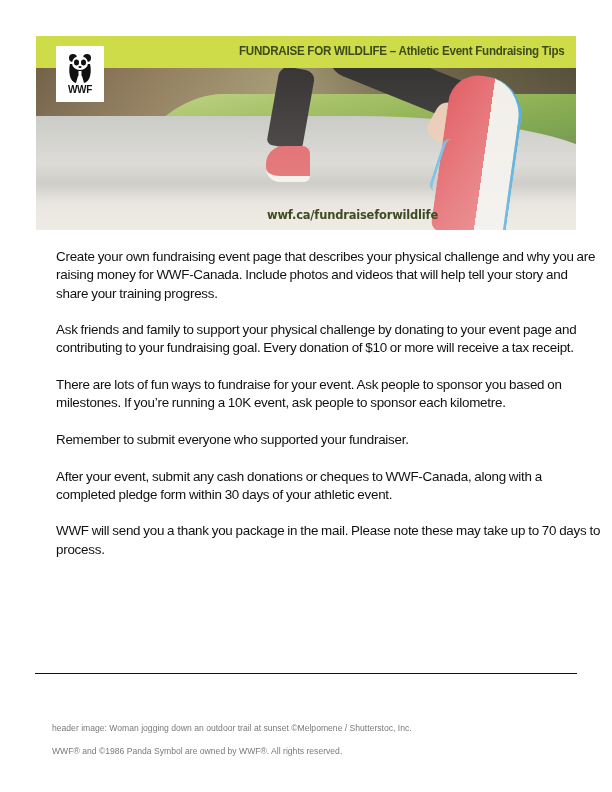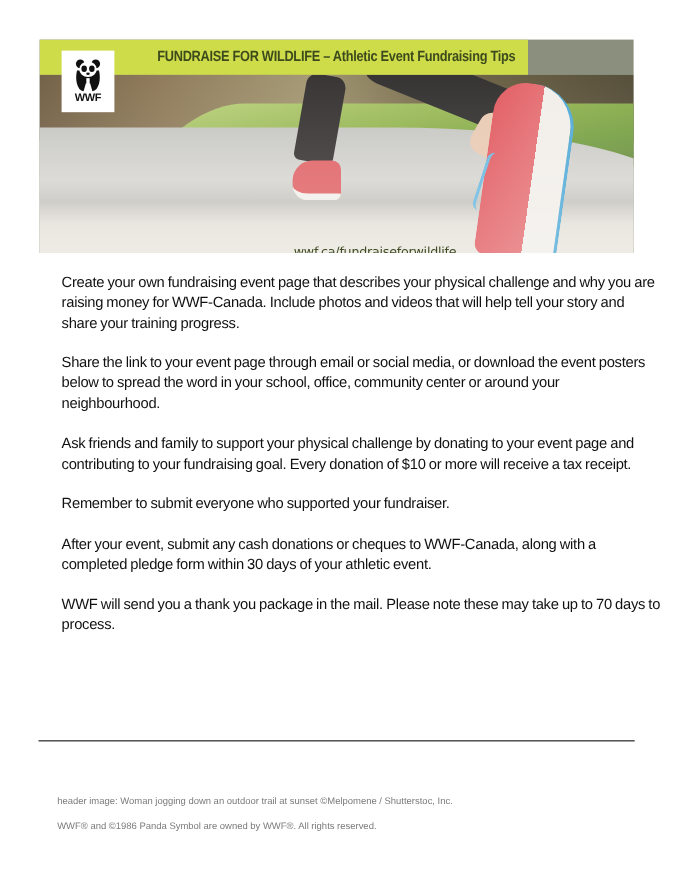--- a/index.html
+++ b/index.html
@@ -1,39 +1,39 @@
 <!DOCTYPE html>
 <html><head>
 <meta charset="utf-8">
 <style>
   html, body { margin: 0; padding: 0; background: #ffffff; }
   body { width: 612px; height: 792px; position: relative; overflow: hidden; font-family: "Liberation Sans", sans-serif; }
 
   .banner { position: absolute; left: 36px; top: 36px; width: 540px; height: 194px; overflow: hidden; background: #8a8f7e; }
-  .banner-bar { position: absolute; left: 0; top: 0; width: 444px; height: 32px; background: #cfdc4a; z-index: 3; }
+  .banner-bar { position: absolute; left: 0; top: 0; width: 540px; height: 32px; background: #cfdc4a; z-index: 3; }
   .banner-title { position: absolute; right: 12px; top: 7px; font-family: "Liberation Sans", sans-serif; font-weight: bold; font-size: 13.5px; color: #3c4a1c; letter-spacing: -0.3px; transform: scaleX(0.86); transform-origin: right center; white-space: nowrap; }
 
   .photo { position: absolute; left: 0; top: 32px; width: 540px; height: 162px; overflow: hidden; }
   .photo .trees { position: absolute; left: 0; top: 0; width: 540px; height: 60px; background: linear-gradient(90deg, #6d5a3e 0%, #8a7553 20%, #a0946d 45%, #6a5f40 70%, #4e4630 100%); }
   .photo .grass { position: absolute; left: 110px; top: 26px; width: 440px; height: 70px; background: linear-gradient(170deg, #b8cf76 0%, #8fb14a 40%, #6e9a3a 70%, #5b7a33 100%); transform: skewX(-25deg); border-top-left-radius: 60px; }
   .photo .road { position: absolute; left: -40px; top: 48px; width: 620px; height: 140px; background: linear-gradient(180deg, #c4c4c0 0%, #d6d5d0 35%, #e6e2da 70%, #efe9df 100%); border-top-right-radius: 260px 60px; }
   .photo .road-shade { position: absolute; left: 0; top: 95px; width: 540px; height: 40px; background: linear-gradient(180deg, rgba(150,150,145,0) 0%, rgba(150,150,145,0.35) 50%, rgba(150,150,145,0) 100%); }
   .photo .leg1 { position: absolute; left: 237px; top: 0; width: 36px; height: 80px; background: #2f2b2b; border-radius: 10px 10px 6px 6px; transform: rotate(10deg); }
   .photo .shoe1 { position: absolute; left: 230px; top: 78px; width: 44px; height: 30px; background: #df5d60; border-radius: 18px 8px 6px 14px; border-bottom: 6px solid #f2efea; }
   .photo .leg2 { position: absolute; left: 290px; top: -10px; width: 150px; height: 40px; background: #2c2929; border-radius: 20px; transform: rotate(22deg); }
   .photo .calf { position: absolute; left: 395px; top: 35px; width: 30px; height: 40px; background: #e8c8b0; border-radius: 12px; transform: rotate(30deg); }
   .photo .shoe2 { position: absolute; left: 405px; top: 8px; width: 72px; height: 160px; background: linear-gradient(90deg, #e0565c 0%, #e46a6e 60%, #f1eee9 60%, #f1eee9 100%); border-radius: 30px 40px 10px 10px; transform: rotate(8deg); border-right: 3px solid #4aa7d6; }
   .photo .lace { position: absolute; left: 400px; top: 70px; width: 12px; height: 55px; border-left: 3px solid #67b7e0; border-radius: 10px; transform: rotate(18deg); }
   .photo .haze { position: absolute; left: 0; top: 0; width: 540px; height: 162px; background: linear-gradient(180deg, rgba(255,255,255,0.05) 0%, rgba(255,255,255,0.25) 100%); }
 
   .logo { position: absolute; left: 20px; top: 10px; width: 48px; height: 56px; background: #ffffff; z-index: 4; }
   .logo svg { position: absolute; left: 8px; top: 6px; }
   .logo-text { position: absolute; left: 0; width: 48px; top: 38px; text-align: center; font-family: "Liberation Sans", sans-serif; font-weight: bold; font-size: 10px; color: #111; letter-spacing: -0.3px; }
 
-  .banner-url { position: absolute; left: 231px; top: 172px; font-family: "DejaVu Sans", sans-serif; font-weight: normal; font-size: 11.5px; color: #3d4a22; z-index: 4; letter-spacing: -0.2px; margin-top: 14px; }
+  .banner-url { position: absolute; left: 231px; top: 172px; font-family: "DejaVu Sans", sans-serif; font-weight: bold; font-size: 11.5px; color: #3d4a22; z-index: 4; letter-spacing: -0.2px; }
 
   .content { position: absolute; left: 36px; top: 248px; width: 545px; font-family: "Liberation Sans", sans-serif; font-size: 13.4px; line-height: 18.3px; color: #111111; margin-left: 20px; }
   .content p { margin: 0 0 18.3px 0; letter-spacing: -0.25px; word-spacing: -0.5px; }
 
   .rule { position: absolute; left: 35px; top: 673px; width: 542px; height: 0; border-top: 1.4px solid #111; }
 
   .footer { position: absolute; left: 52px; font-family: "Liberation Sans", sans-serif; font-size: 8.6px; color: #7a7a7a; white-space: nowrap; }
   .footer.f1 { top: 723px; }
   .footer.f2 { top: 746px; }
 </style>
@@ -71,22 +71,22 @@
       <rect x="14.5" y="19" width="3" height="9" fill="#fff"></rect>
     </svg>
     <div class="logo-text">WWF</div>
   </div>
 
   <div class="banner-url">wwf.ca/fundraiseforwildlife</div>
 </div>
 
 <div class="content">
   <p>Create your own fundraising event page that describes your physical challenge and why you are raising money for WWF-Canada. Include photos and videos that will help tell your story and share your training progress.</p>
-  <p>Share the link to your event page through email or social media, or download the event posters below to spread the word in your school, office, community center or around your neighbourhood.</p>
   <p>Ask friends and family to support your physical challenge by donating to your event page and contributing to your fundraising goal. Every donation of $10 or more will receive a tax receipt.</p>
+  <p>There are lots of fun ways to fundraise for your event. Ask people to sponsor you based on milestones. If you’re running a 10K event, ask people to sponsor each kilometre.</p>
   <p>Remember to submit everyone who supported your fundraiser.</p>
   <p>After your event, submit any cash donations or cheques to WWF-Canada, along with a completed pledge form within 30 days of your athletic event.</p>
   <p>WWF will send you a thank you package in the mail. Please note these may take up to 70 days to process.</p>
 </div>
 
 <div class="rule"></div>
 
 <div class="footer f1">header image: Woman jogging down an outdoor trail at sunset ©Melpomene / Shutterstoc, Inc.</div>
 <div class="footer f2">WWF® and ©1986 Panda Symbol are owned by WWF®. All rights reserved.</div>
 

